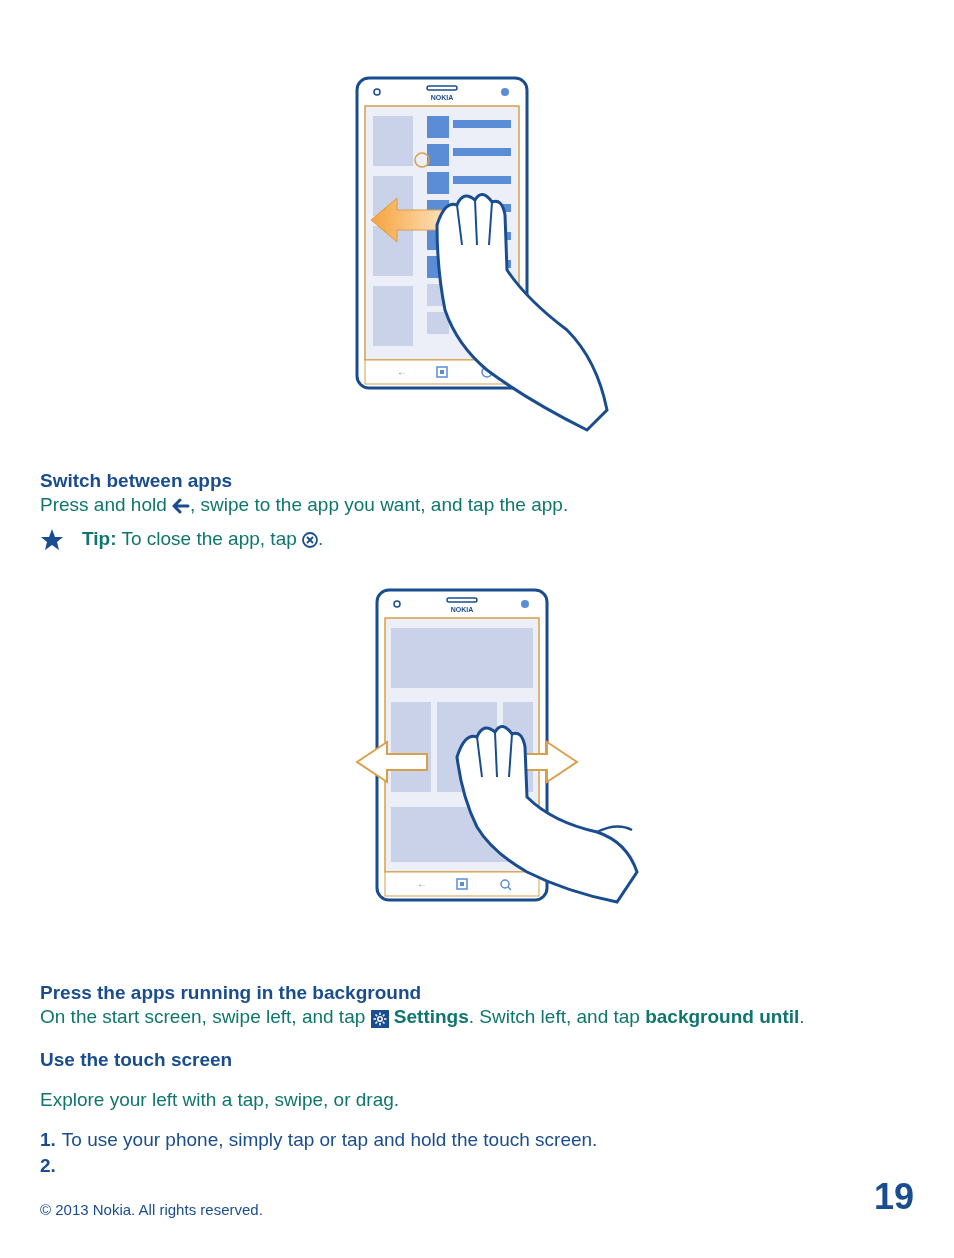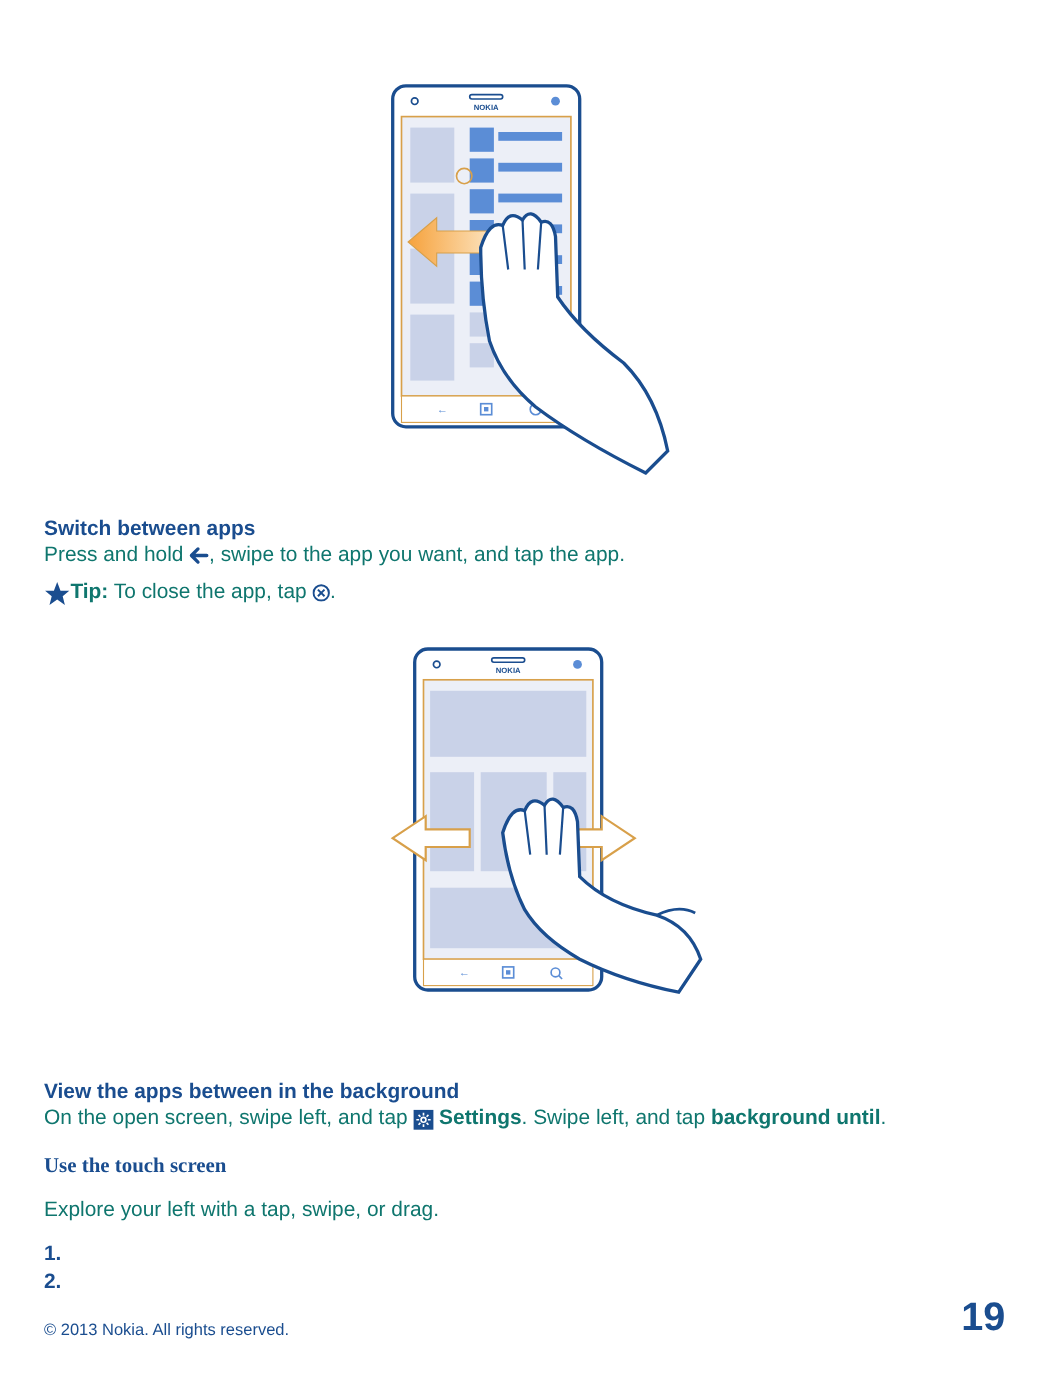--- a/index.html
+++ b/index.html
@@ -20,30 +20,30 @@
     font-weight: 700;
     color: #1a4d8f;
     font-size: 19px;
     margin-top: 0;
   }
   .subheading {
     font-weight: 700;
     color: #1a4d8f;
     font-size: 19px;
     margin-top: 20px;
-    font-family: Liberation Serif, serif;
   }
   .body-text {
     color: #0f766e;
     font-size: 19px;
     line-height: 1.35;
   }
   .tip-row {
     display: flex;
     align-items: flex-start;
+    gap: 18px;
     margin-top: 8px;
   }
   .star-icon { flex: 0 0 auto; margin-top: 2px; }
   .inline-icon { vertical-align: -3px; }
   .settings-icon-box {
     display: inline-flex;
     align-items: center;
     justify-content: center;
     width: 18px; height: 18px;
     background: #1a4d8f;
@@ -167,45 +167,46 @@
     <polygon points="60,180 90,160 90,172 130,172 130,188 90,188 90,200"></polygon>
     <polygon points="280,180 250,160 250,172 210,172 210,188 250,188 250,200"></polygon>
   </g>
 
   <path d="M160 175 Q168 150 180 155 Q186 140 198 150 Q205 138 215 152 Q225 148 228 165 L230 215 Q255 240 300 250 Q330 260 340 290 L320 320 Q270 310 230 290 Q195 270 180 245 Q165 215 160 175 Z" fill="#fff" stroke="#1a4d8f" stroke-width="3"></path>
   <path d="M180 155 L185 195 M198 150 L200 195 M215 152 L212 195" fill="none" stroke="#1a4d8f" stroke-width="2"></path>
 
   <path d="M300 250 Q320 240 335 248" fill="none" stroke="#1a4d8f" stroke-width="2.5"></path>
 </svg>
 
-<div class="heading">View the apps between in the background</div>
+<div class="heading">Press the apps running in the background</div>
 <div class="body-text">
-  <span>On the open screen, swipe left, and tap </span><span class="settings-icon-box">
+  <span>On the start screen, swipe left, and tap </span><span class="settings-icon-box">
       <svg width="14" height="14" viewBox="0 0 14 14">
         <circle cx="7" cy="7" r="2.2" fill="none" stroke="#fff" stroke-width="1.5"></circle>
         <g stroke="#fff" stroke-width="1.5">
           <line x1="7" y1="0.5" x2="7" y2="3"></line>
           <line x1="7" y1="11" x2="7" y2="13.5"></line>
           <line x1="0.5" y1="7" x2="3" y2="7"></line>
           <line x1="11" y1="7" x2="13.5" y2="7"></line>
           <line x1="2.5" y1="2.5" x2="4.2" y2="4.2"></line>
           <line x1="9.8" y1="9.8" x2="11.5" y2="11.5"></line>
           <line x1="11.5" y1="2.5" x2="9.8" y2="4.2"></line>
           <line x1="4.2" y1="9.8" x2="2.5" y2="11.5"></line>
         </g>
       </svg>
-    </span> <span class="bold">Settings</span><span>. Swipe left, and tap </span><span class="bold">background until</span><span>.</span>
+    </span> <span class="bold">Settings</span><span>. Switch left, and tap </span><span class="bold">background until</span><span>.</span>
 </div>
 
 <div class="subheading">Use the touch screen</div>
 <div class="body-text" style="margin-top:16px">Explore your left with a tap, swipe, or drag.</div>
 
 <div class="list-block">
   <div class="list-item">
     <span class="list-num">1.</span>
+    <span>To use your phone, simply tap or tap and hold the touch screen.</span>
   </div>
   <div class="list-item">
     <span class="list-num">2.</span>
   </div>
 </div>
 
 <div class="footer">
   <div class="copyright">© 2013 Nokia. All rights reserved.</div>
   <div class="pagenum">19</div>
 </div>

